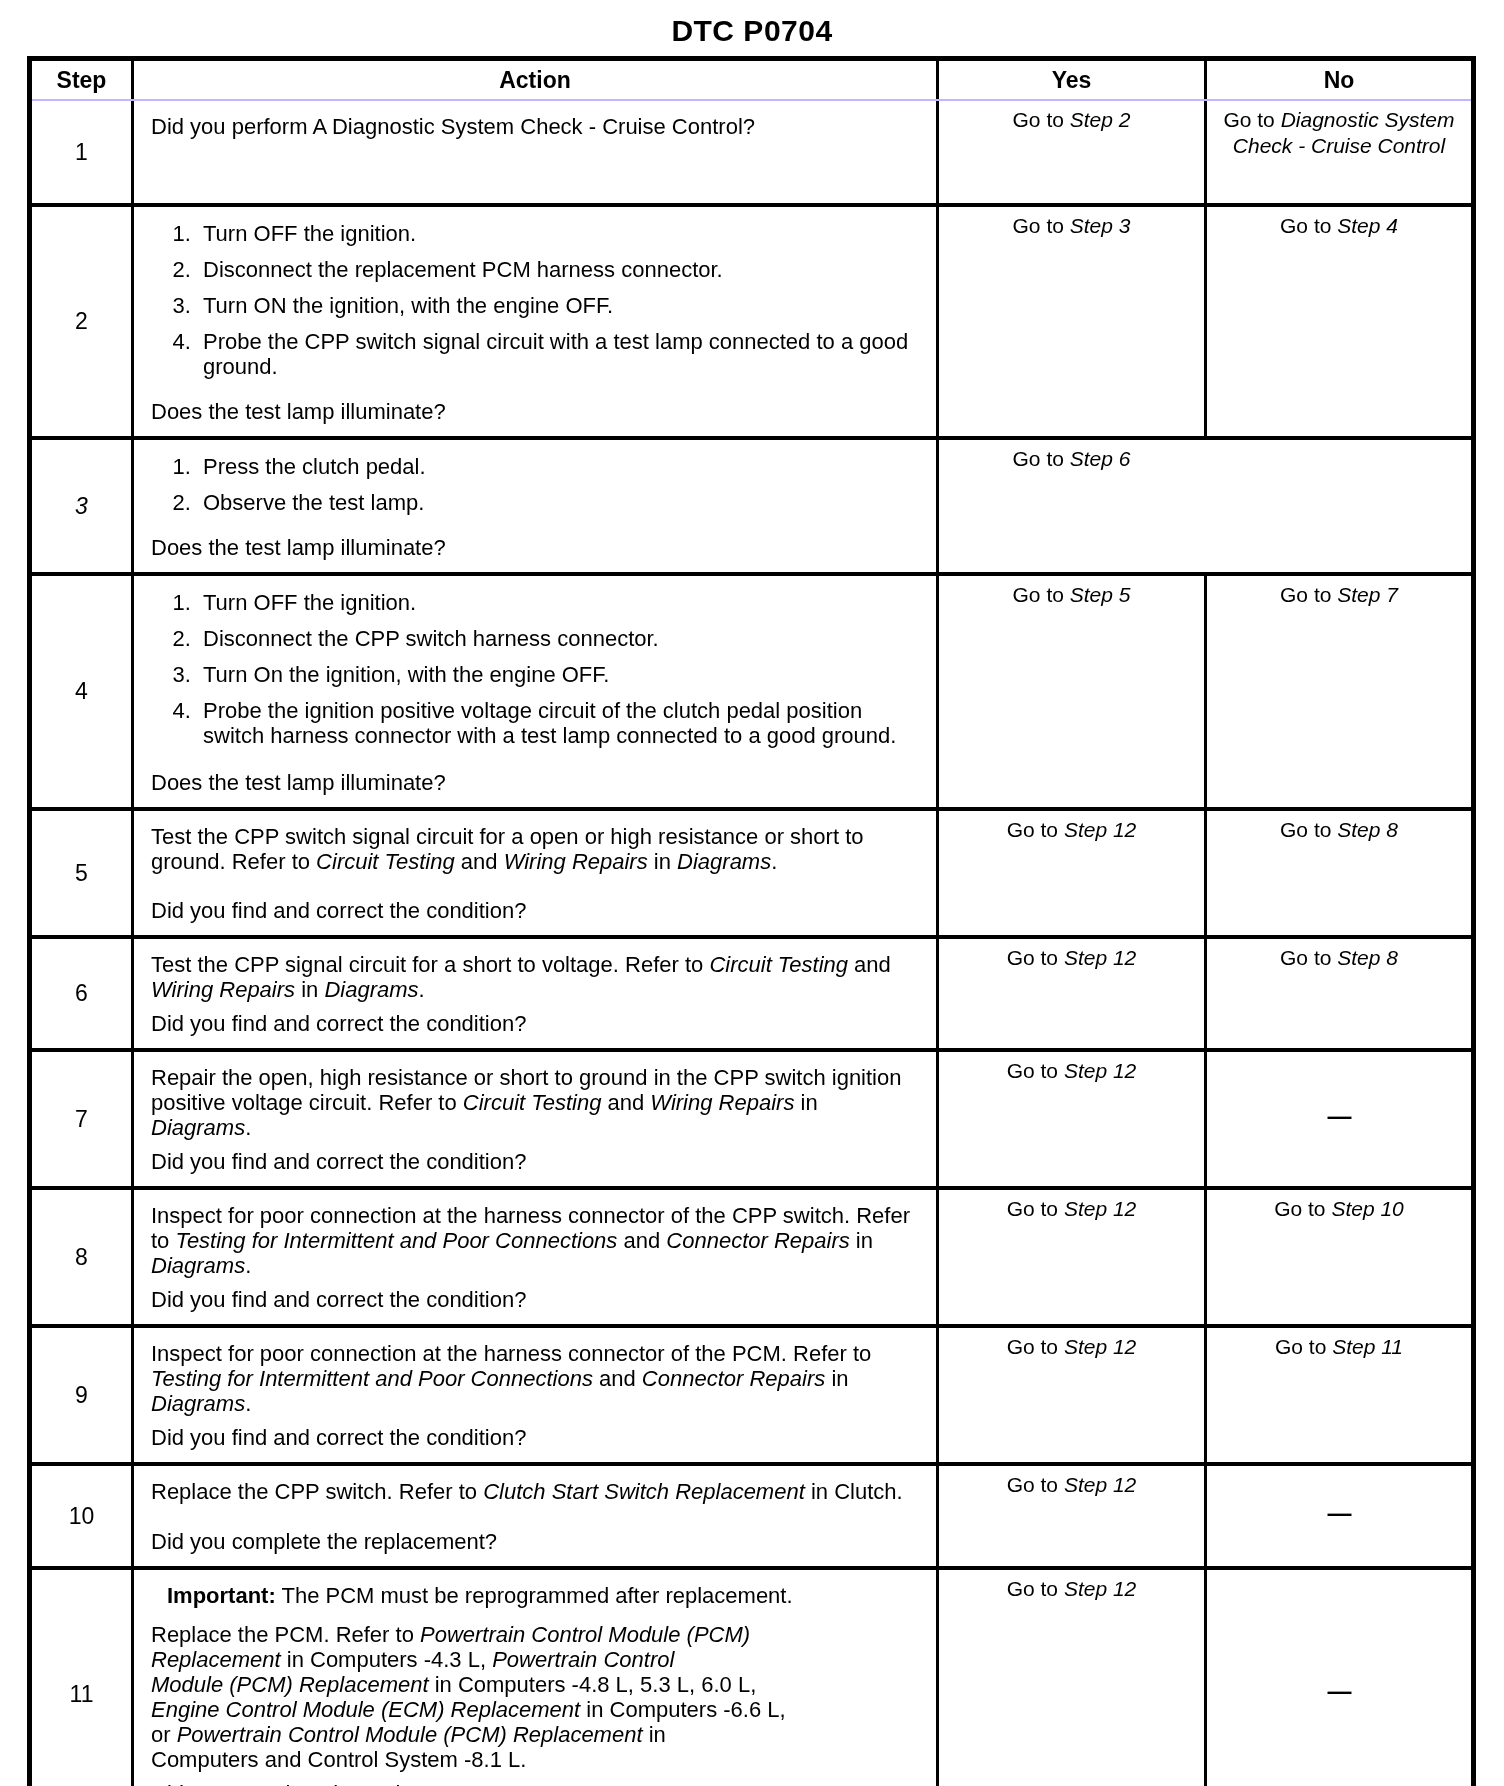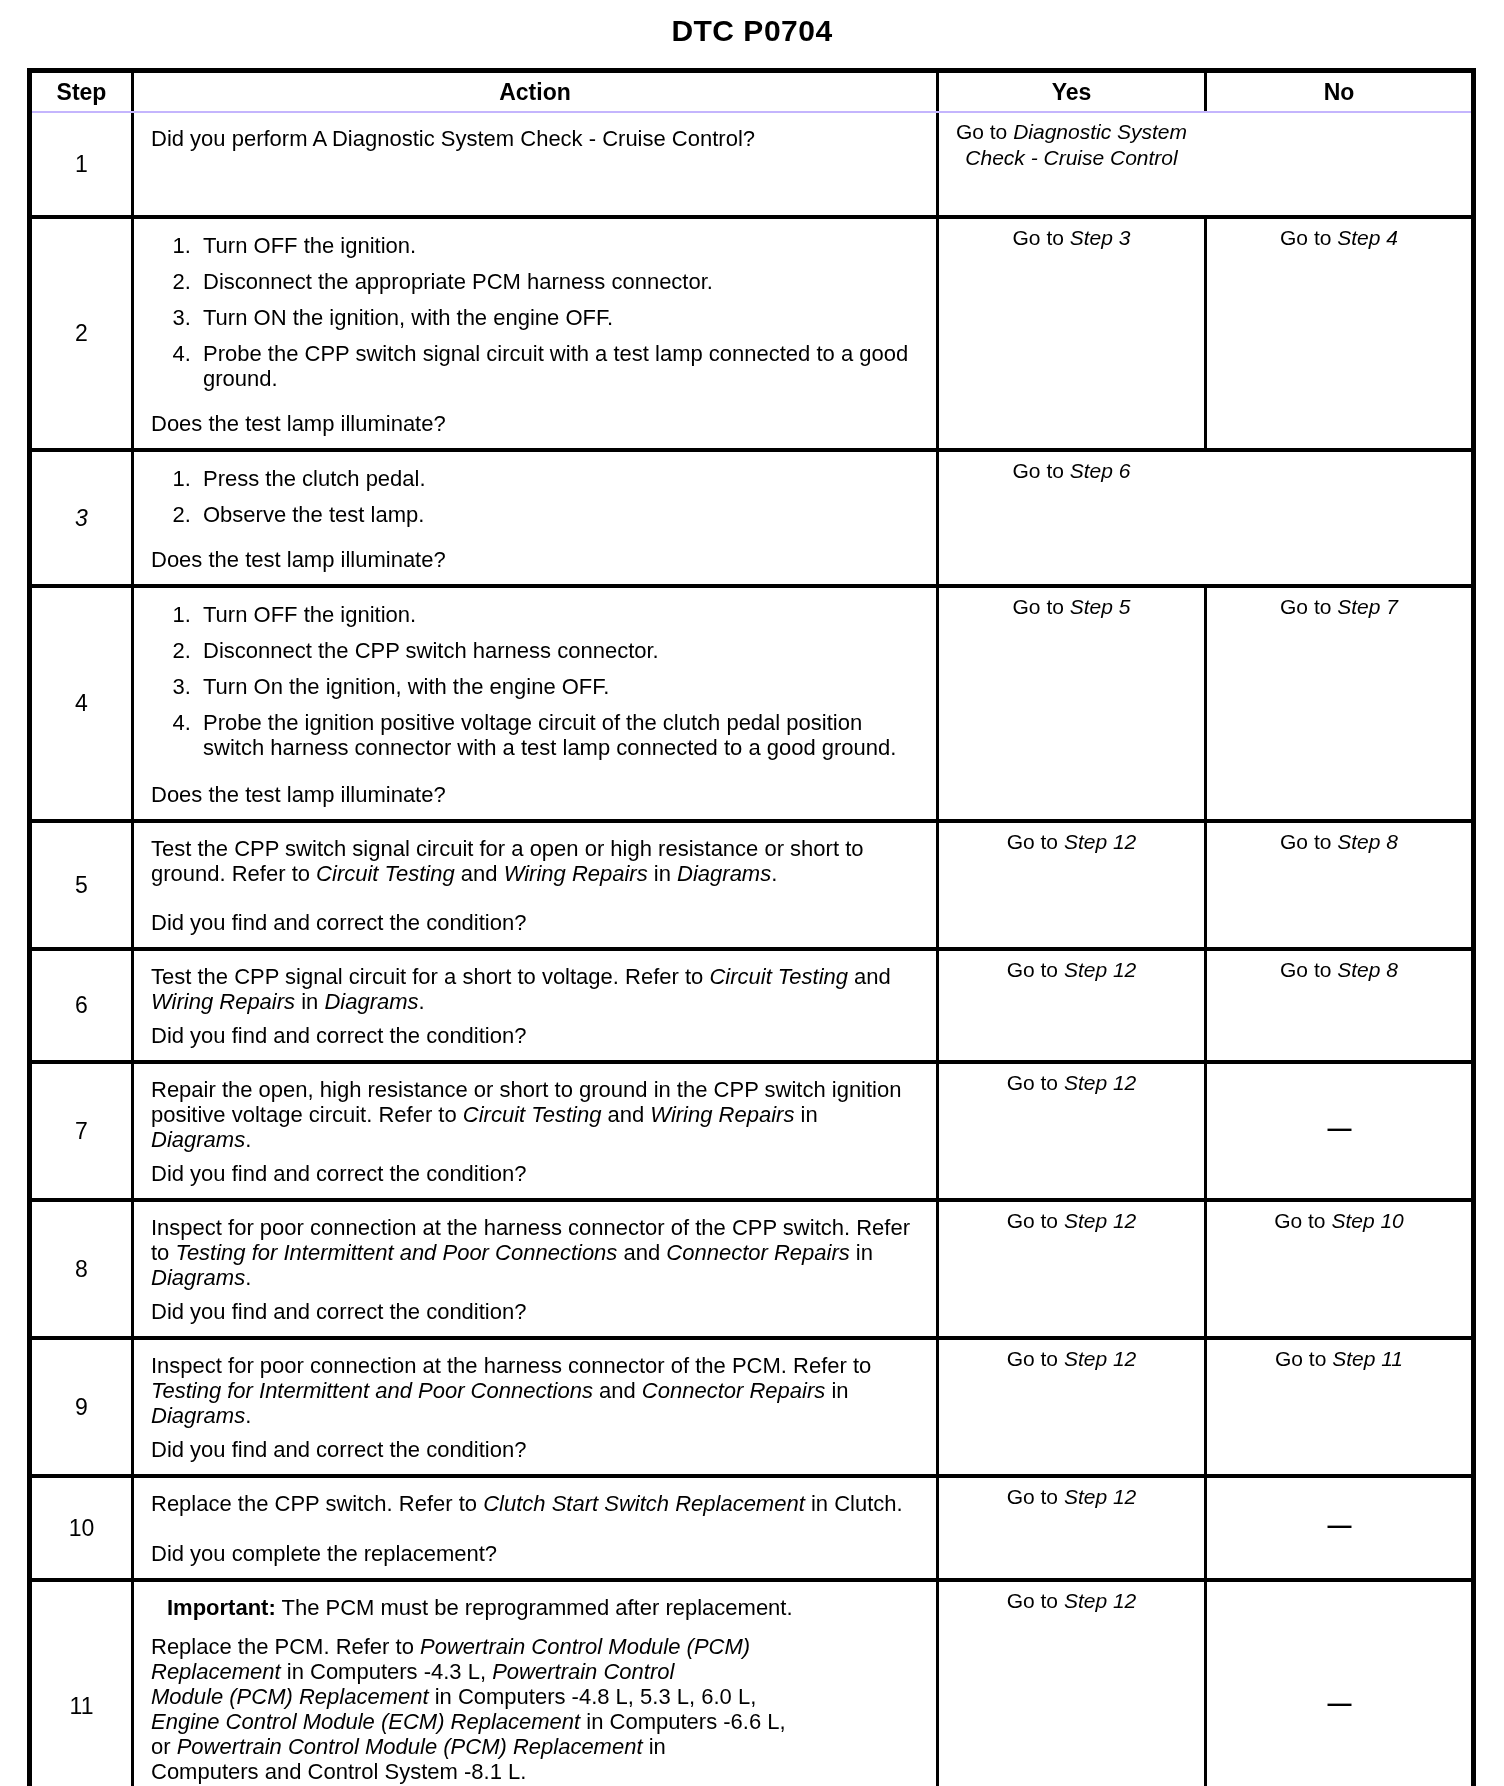--- a/index.html
+++ b/index.html
@@ -8,21 +8,21 @@
     font-family: "Liberation Sans", "DejaVu Sans", sans-serif;
     color: #000;
     -webkit-font-smoothing: antialiased;
   }
   .page { width: 1504px; height: 1786px; position: relative; }
   .doc-title {
     text-align: center;
     font-size: 30px;
     font-weight: 700;
     padding-top: 14px;
-    margin-bottom: 20px;
+    margin-bottom: 8px;
     letter-spacing: 0.5px;
   }
   .dtable {
     width: 1449px;
     margin-left: 27px;
     border: 5px solid #000;
     background: #fff;
   }
   .t-row {
     display: grid;
@@ -84,31 +84,34 @@
     </div>
     <div>
         <div class="t-row" style="min-height: 102px;">
           <div class="cell step-cell">
             <div class="">1</div>
           </div>
           <div class="cell action-cell">
             <div class="para">Did you perform A Diagnostic System Check - Cruise Control?</div>
           </div>
           <div class="cell ref-cell">
+            <div class="">Go to <span class="it">Step 2</span></div>
+          </div>
+          <div class="cell ref-cell">
             <div class="">Go to <span class="it">Diagnostic System Check - Cruise Control</span></div>
           </div>
         </div>
         <div class="t-row" style="min-height: 207px;">
           <div class="cell step-cell">
             <div class="">2</div>
           </div>
           <div class="cell action-cell">
             <ol>
               <li>Turn OFF the ignition.</li>
-              <li>Disconnect the appropriate PCM harness connector.</li>
+              <li>Disconnect the replacement PCM harness connector.</li>
               <li>Turn ON the ignition, with the engine OFF.</li>
               <li>Probe the CPP switch signal circuit with a test lamp connected to a good ground.</li>
             </ol>
             <div class="question">Does the test lamp illuminate?</div>
           </div>
           <div class="cell ref-cell">
             <div class="">Go to <span class="it">Step 3</span></div>
           </div>
           <div class="cell ref-cell">
             <div class="">Go to <span class="it">Step 4</span></div>

